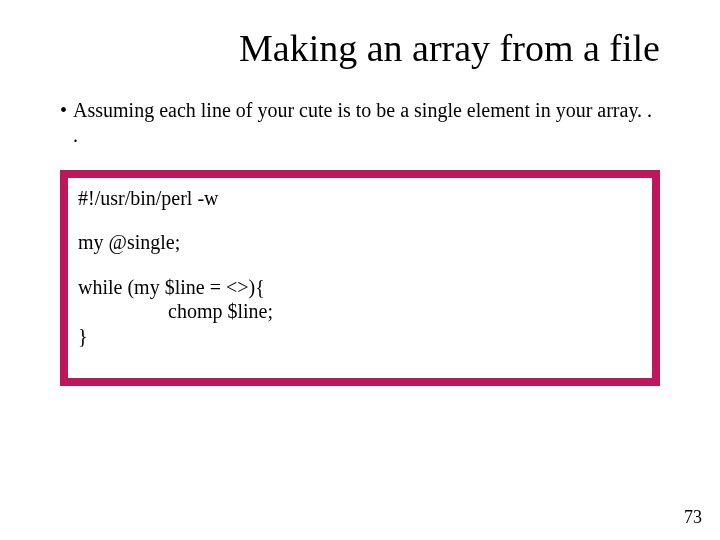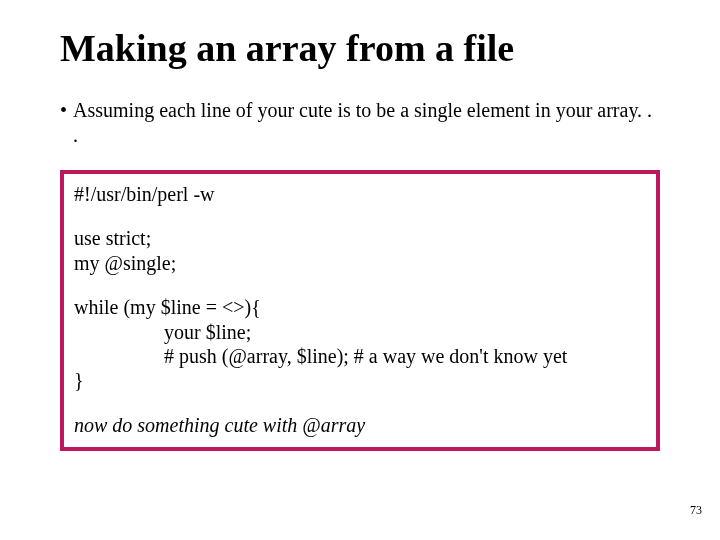--- a/index.html
+++ b/index.html
@@ -13,77 +13,74 @@
     overflow: hidden;
   }
   .slide {
     width: 100%;
     height: 100%;
     padding: 20px 60px 30px 60px;
     position: relative;
   }
   .title {
     font-size: 38px;
-    text-align: left;
-    font-weight: bold;
+    text-align: right;
+    font-weight: normal;
     margin-top: 6px;
     margin-bottom: 28px;
   }
   .bullet-row {
     display: flex;
     align-items: flex-start;
     font-size: 20px;
     line-height: 1.25;
     margin-bottom: 22px;
   }
   .bullet-dot {
     font-size: 20px;
     margin-right: 6px;
     line-height: 1.25;
   }
   .code-box {
-    border: 4px solid #be185d;
+    border: 8px solid #be185d;
     padding: 8px 16px 10px 10px;
     font-size: 20px;
     line-height: 1.22;
   }
   .code-box .blank { height: 20px; }
   .code-box .indent { padding-left: 90px; }
   .footnote {
     font-style: italic;
   }
   .page-number {
     position: absolute;
     right: 18px;
-    bottom: 22px;
-    font-size: 12px;
+    bottom: 12px;
+    font-size: 18px;
     text-align: right;
   }
 </style>
 </head>
 <body>
 
 <div class="slide">
 
   <h1 class="title">Making an array from a file</h1>
 
   <div class="bullet-row">
     <span class="bullet-dot">•</span>
     <span>Assuming each line of your cute is to be a single element in your array. . .</span>
   </div>
 
   <div class="code-box">
     <div>#!/usr/bin/perl -w</div>
     <div class="blank"></div>
-    <div>use strict;</div>
     <div>my @single;</div>
     <div class="blank"></div>
     <div>while (my $line = &lt;&gt;){</div>
-    <div class="indent">your $line;</div>
-    <div class="indent"># push (@array, $line);  # a way we don't know yet</div>
+    <div class="indent">chomp $line;</div>
     <div>}</div>
     <div class="blank"></div>
-    <div class="footnote">now do something cute with @array</div>
   </div>
 
   <div class="page-number">73</div>
 
 </div>
 
 </body></html>

